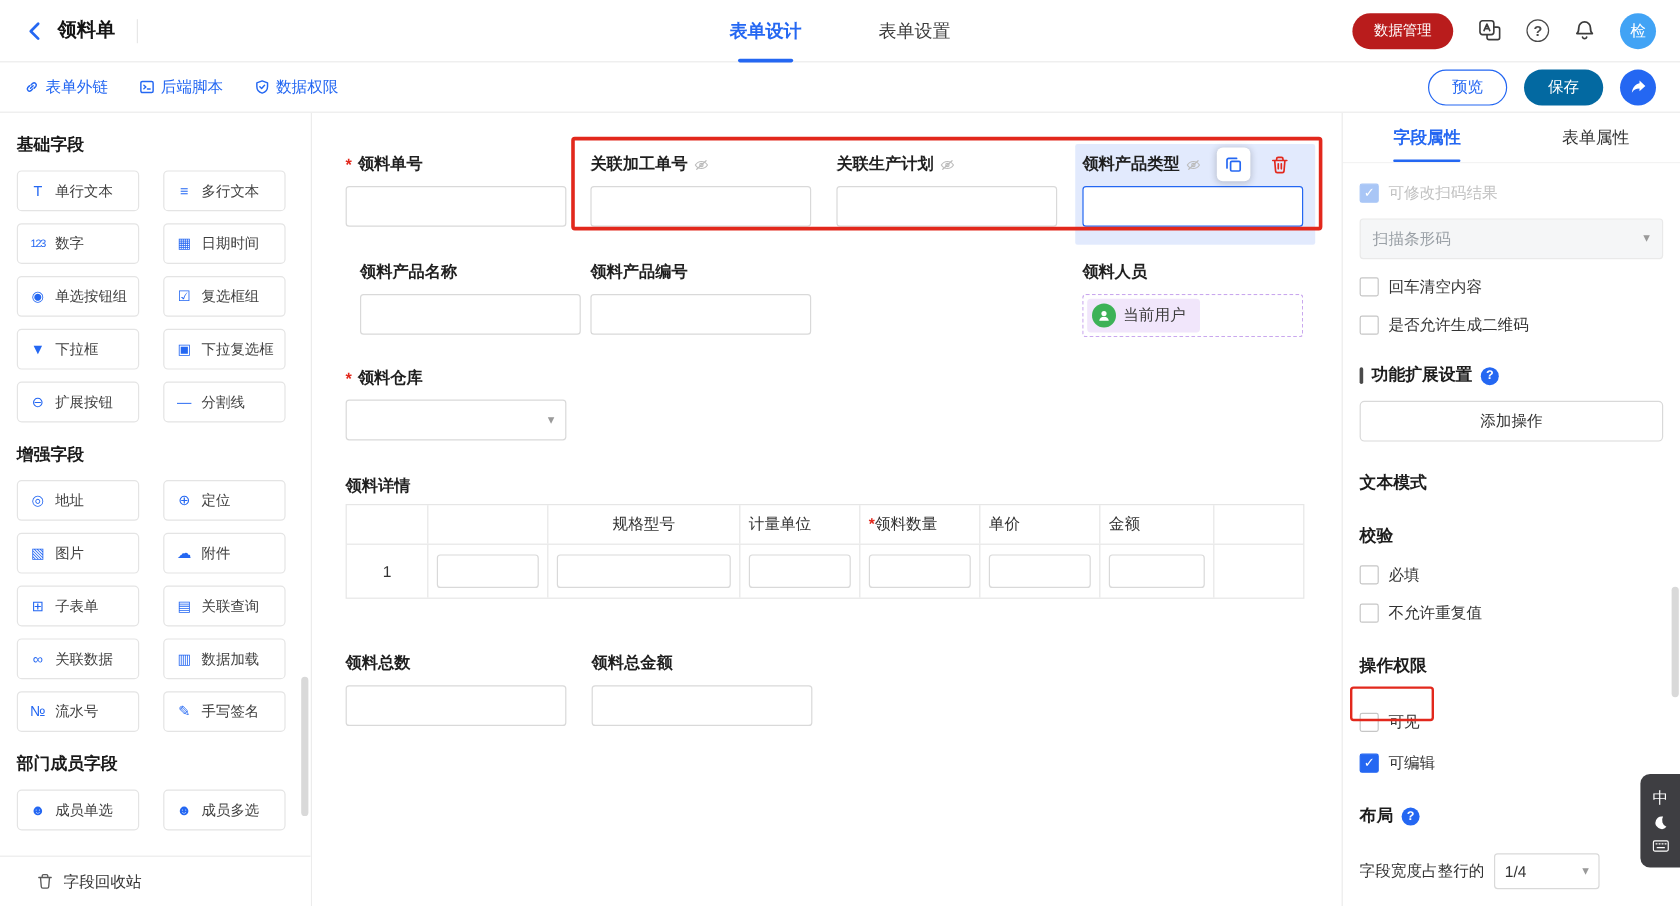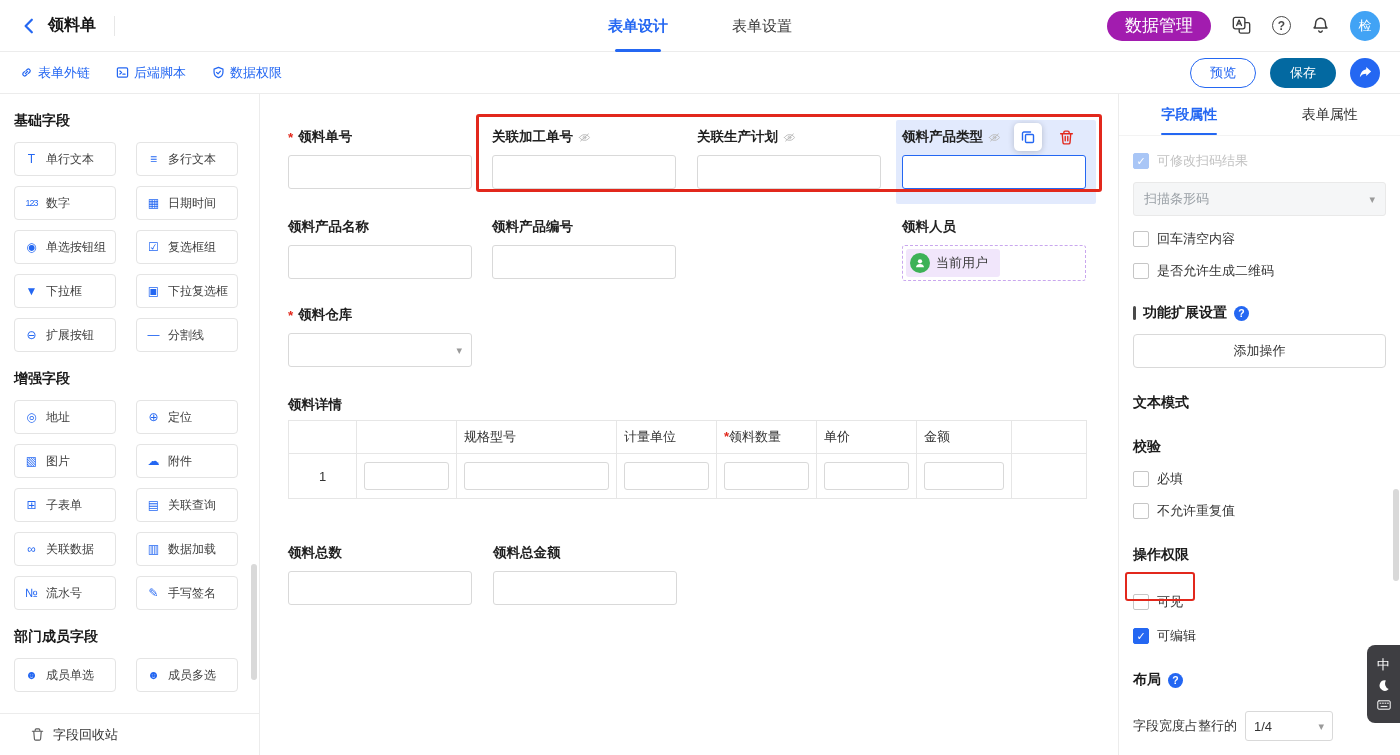--- a/index.html
+++ b/index.html
@@ -12,22 +12,22 @@
   border-bottom:1px solid #ececec;position:relative;background:#fff;z-index:10}
 .back-btn{display:flex;align-items:center;cursor:pointer;margin-right:10px}
 .app-title{font-size:16px;font-weight:700;color:#141414}
 .title-sep{width:1px;height:20px;background:#e7e7e7;margin-left:18px}
 .center-tabs{position:absolute;left:50%;top:0;transform:translateX(-50%);height:52px;display:flex;gap:64px}
 .htab{position:relative;display:flex;align-items:center;font-size:15px;color:#3c3c3c;cursor:pointer}
 .htab.active{color:#2467f2;font-weight:600}
 .htab.active::after{content:"";position:absolute;bottom:0;left:50%;transform:translateX(-50%);
   width:46px;height:3px;border-radius:2px;background:#2467f2}
 .top-right{margin-left:auto;display:flex;align-items:center;gap:20px}
-.pill-green{height:30px;padding:0 18px;border:none;border-radius:15px;background:#a21caf;color:#fff;
-  font-size:17px;cursor:pointer;font-family:Liberation Serif, serif}
+.pill-green{height:30px;padding:0 18px;border:none;border-radius:15px;background:#b91c1c;color:#fff;
+  font-size:12px;cursor:pointer;font-family:Liberation Serif, serif}
 .tb-icon{display:flex;align-items:center;color:#3c3c3c;cursor:pointer}
 .help-circle{width:19px;height:19px;border:1.7px solid #4a4a4a;border-radius:50%;display:flex;
   align-items:center;justify-content:center;font-size:12px;font-weight:700;color:#4a4a4a;cursor:pointer}
 .avatar{width:30px;height:30px;border-radius:50%;background:#41a3f5;color:#fff;font-size:13px;
   display:flex;align-items:center;justify-content:center;cursor:pointer}
 
 
 .subbar{height:42px;flex:none;display:flex;align-items:center;padding:0 20px;
   border-bottom:1px solid #ececec;background:#fff;z-index:9}
 .sub-left{display:flex;gap:26px}
@@ -388,21 +388,21 @@
             <rect x="5.5" y="5.5" width="8" height="8" rx="1"></rect>
             <path d="M10.5 3H3.9A1.4 1.4 0 0 0 2.5 4.4V11"></path>
           </svg>
       </div>
       <div class="chip chip-del">
         <svg viewBox="0 0 16 16" width="17" height="17" fill="none" stroke="#e2281c" stroke-width="1.3" stroke-linecap="round" stroke-linejoin="round">
             <path d="M2.5 4.5h11M5.5 4.5V3.2A1.2 1.2 0 0 1 6.7 2h2.6a1.2 1.2 0 0 1 1.2 1.2v1.3M4 4.5l.7 8.3a1.3 1.3 0 0 0 1.3 1.2h4a1.3 1.3 0 0 0 1.3-1.2l.7-8.3M6.8 7v4M9.2 7v4"></path>
           </svg>
       </div>
 
-      <div class="fld" style="left:28px;top:124px">
+      <div class="fld" style="left:40px;top:124px">
         <div class="fld-label">
             <span>领料产品名称</span>
           </div>
         <input class="fld-input" style="">
       </div>
       <div class="fld" style="left:232px;top:124px">
         <div class="fld-label">
             <span>领料产品编号</span>
           </div>
         <input class="fld-input" style="">
@@ -433,21 +433,21 @@
           <span></span>
             <span class="chev">▾</span>
         </div>
       </div>
 
       <div class="subform-label">领料详情</div>
       <div class="subform" id="subform-table">
           <div class="sf-row sf-head">
             <div class="sf-cell" style="width: 68px;"></div>
             <div class="sf-cell" style="width: 100px;"></div>
-            <div class="sf-cell" style="width: 160px;">规格型号</div>
+            <div class="sf-cell" style="width: 160px; text-align: center;">规格型号</div>
             <div class="sf-cell" style="width: 100px;">计量单位</div>
             <div class="sf-cell" style="width: 100px;"><span class="req">*</span>领料数量</div>
             <div class="sf-cell" style="width: 100px;">单价</div>
             <div class="sf-cell" style="width: 95px;">金额</div>
             <div class="sf-cell" style="width: 74px;"></div>
           </div>
           <div class="sf-row sf-body">
             <div class="sf-cell sf-idx" style="width: 68px;">1</div>
             <div class="sf-cell" style="width: 100px;">
               <input class="sf-input" style="">

